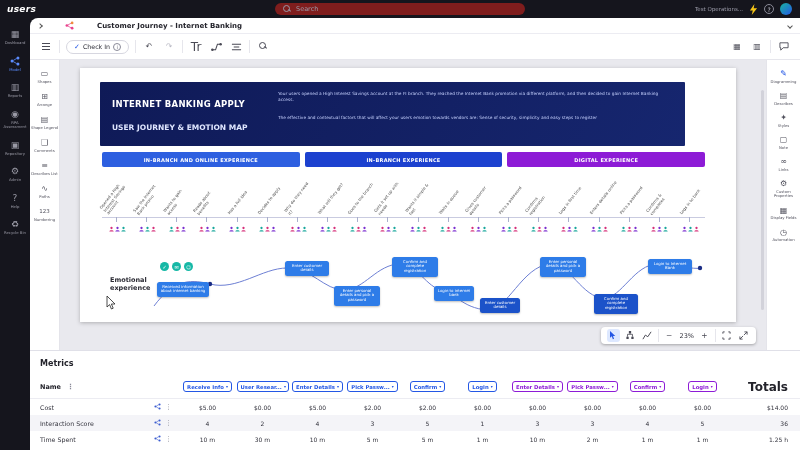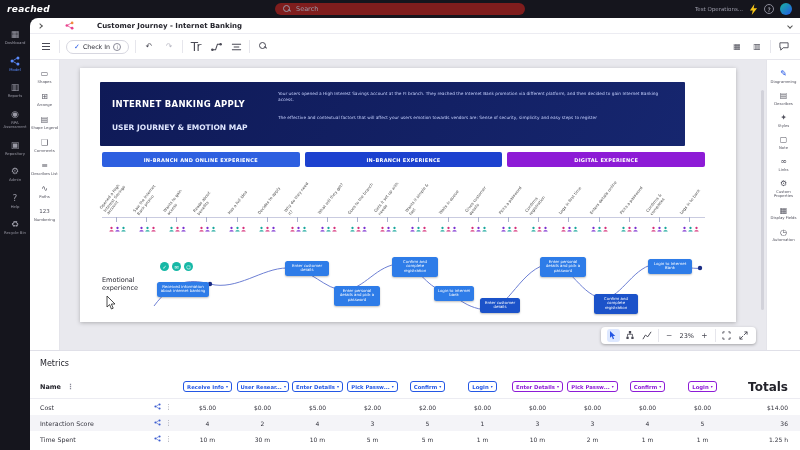--- a/index.html
+++ b/index.html
@@ -86,42 +86,42 @@
 
   .journey { position:absolute; left:22px; top:102px; width:603px; height:82px; display:flex; }
   .jline { position:absolute; left:0; right:0; top:47px; height:1px; background:#c9cbe0; }
   .jcell { position:relative; flex:1; }
   .jlabel { position:absolute; bottom:36px; left:8px; width:42px; font-size:4px; color:#555;
     line-height:1.15; transform:rotate(-52deg); transform-origin:0 100%; }
   .jtick { position:absolute; left:14px; top:47px; width:1px; height:5px; background:#aab0cc; }
   .javatars { position:absolute; left:0; right:0; top:56px; display:flex; justify-content:center; gap:1px; }
 
   .emoband { position:absolute; left:22px; top:188px; width:603px; height:62px; }
-  .emolabel { position:absolute; left:0; top:20px; width:52px; font-size:6.5px; font-weight:normal;
+  .emolabel { position:absolute; left:8px; top:20px; width:52px; font-size:6.5px; font-weight:bold;
     color:#2b2b34; line-height:1.25; }
   .emobox { position:absolute; border-radius:2.5px; color:#fff; font-size:3.9px; line-height:1.25;
     padding:2.5px 3px; text-align:center; box-shadow:0 1px 2px rgba(0,0,0,.25); }
   .emoicons { position:absolute; left:58px; top:6px; display:flex; gap:3px; }
   .emoicons span { width:9px; height:9px; border-radius:50%; background:#16b8a6; color:#fff; font-size:5px;
     display:flex; align-items:center; justify-content:center; }
 
   .zoombar { position:absolute; right:10px; bottom:6px; height:17px; background:#fff; border-radius:4px;
     box-shadow:0 1px 3px rgba(0,0,0,.3); display:flex; align-items:center; gap:4px; padding:0 6px; }
   .zbtn { min-width:13px; height:13px; display:flex; align-items:center; justify-content:center;
     font-size:7.5px; color:#4a4a55; border-radius:3px; cursor:pointer; }
   .zbtn.sel { background:#dde8ff; color:#2457e5; }
   .zpct { font-size:6.5px; color:#33333d; }
 
   .vscroll { position:absolute; right:2px; top:30px; bottom:40px; width:3px; background:#d2d2da; border-radius:2px; }
 
   .cursor { position:absolute; left:46px; top:236px; }
 
   
   .metrics { height:100px; border-top:1px solid #e0e0e8; background:#fff; display:flex; flex-direction:column; }
-  .m-head { height:16px; display:flex; align-items:center; padding:12px 10px; font-size:8px; font-weight:normal; color:#23232b; }
+  .m-head { height:16px; display:flex; align-items:center; padding:12px 10px; font-size:8px; font-weight:bold; color:#23232b; }
   .m-grid { display:grid; grid-template-columns:140px repeat(10,1fr) 60px; align-items:center; padding:0 10px; }
   .m-grid.hdr { height:24px; border-bottom:1px solid #ececf2; }
   .m-grid.row { height:16px; font-size:6px; color:#33333d; }
   .m-grid.row.alt { background:#f4f4f8; }
   .m-namehdr { font-size:6.5px; font-weight:bold; color:#23232b; display:flex; align-items:flex-end; gap:6px; }
   .kebab { color:#8a8a98; font-size:7px; cursor:pointer; }
   .badgewrap { display:flex; justify-content:center; }
   .badge { display:inline-flex; align-items:center; gap:2px; border:1px solid; border-radius:3px;
     padding:1.5px 3px; font-size:5.3px; font-weight:bold; background:#fff; white-space:nowrap;
     max-width:52px; overflow:hidden; cursor:pointer; }
@@ -131,21 +131,21 @@
   .m-name { display:flex; align-items:center; gap:4px; font-size:6.3px; padding-right:8px; }
   .m-name .nm { flex:1; }
   .m-val { text-align:center; }
   .m-total { text-align:right; padding-right:2px; }
   .m-totalhdr { text-align:right; font-size:12px; font-weight:bold; color:#23232b; padding-right:2px; }
 </style>
 </head>
 <body>
 
 <div class="topbar">
-  <div class="logo">reached</div>
+  <div class="logo">users</div>
   <div class="searchbox">
     <span class="mag light"></span>
     <span>Search</span>
   </div>
   <div class="top-right">
     <span class="org">Test Operations...</span>
     <svg width="9" height="11" viewBox="0 0 10 12">
       <path d="M6,0 L1,7 H4.2 L3,12 L9,4.5 H5.2 Z" fill="#f5c518"></path>
       </svg>
     <span class="qmark">?</span>

